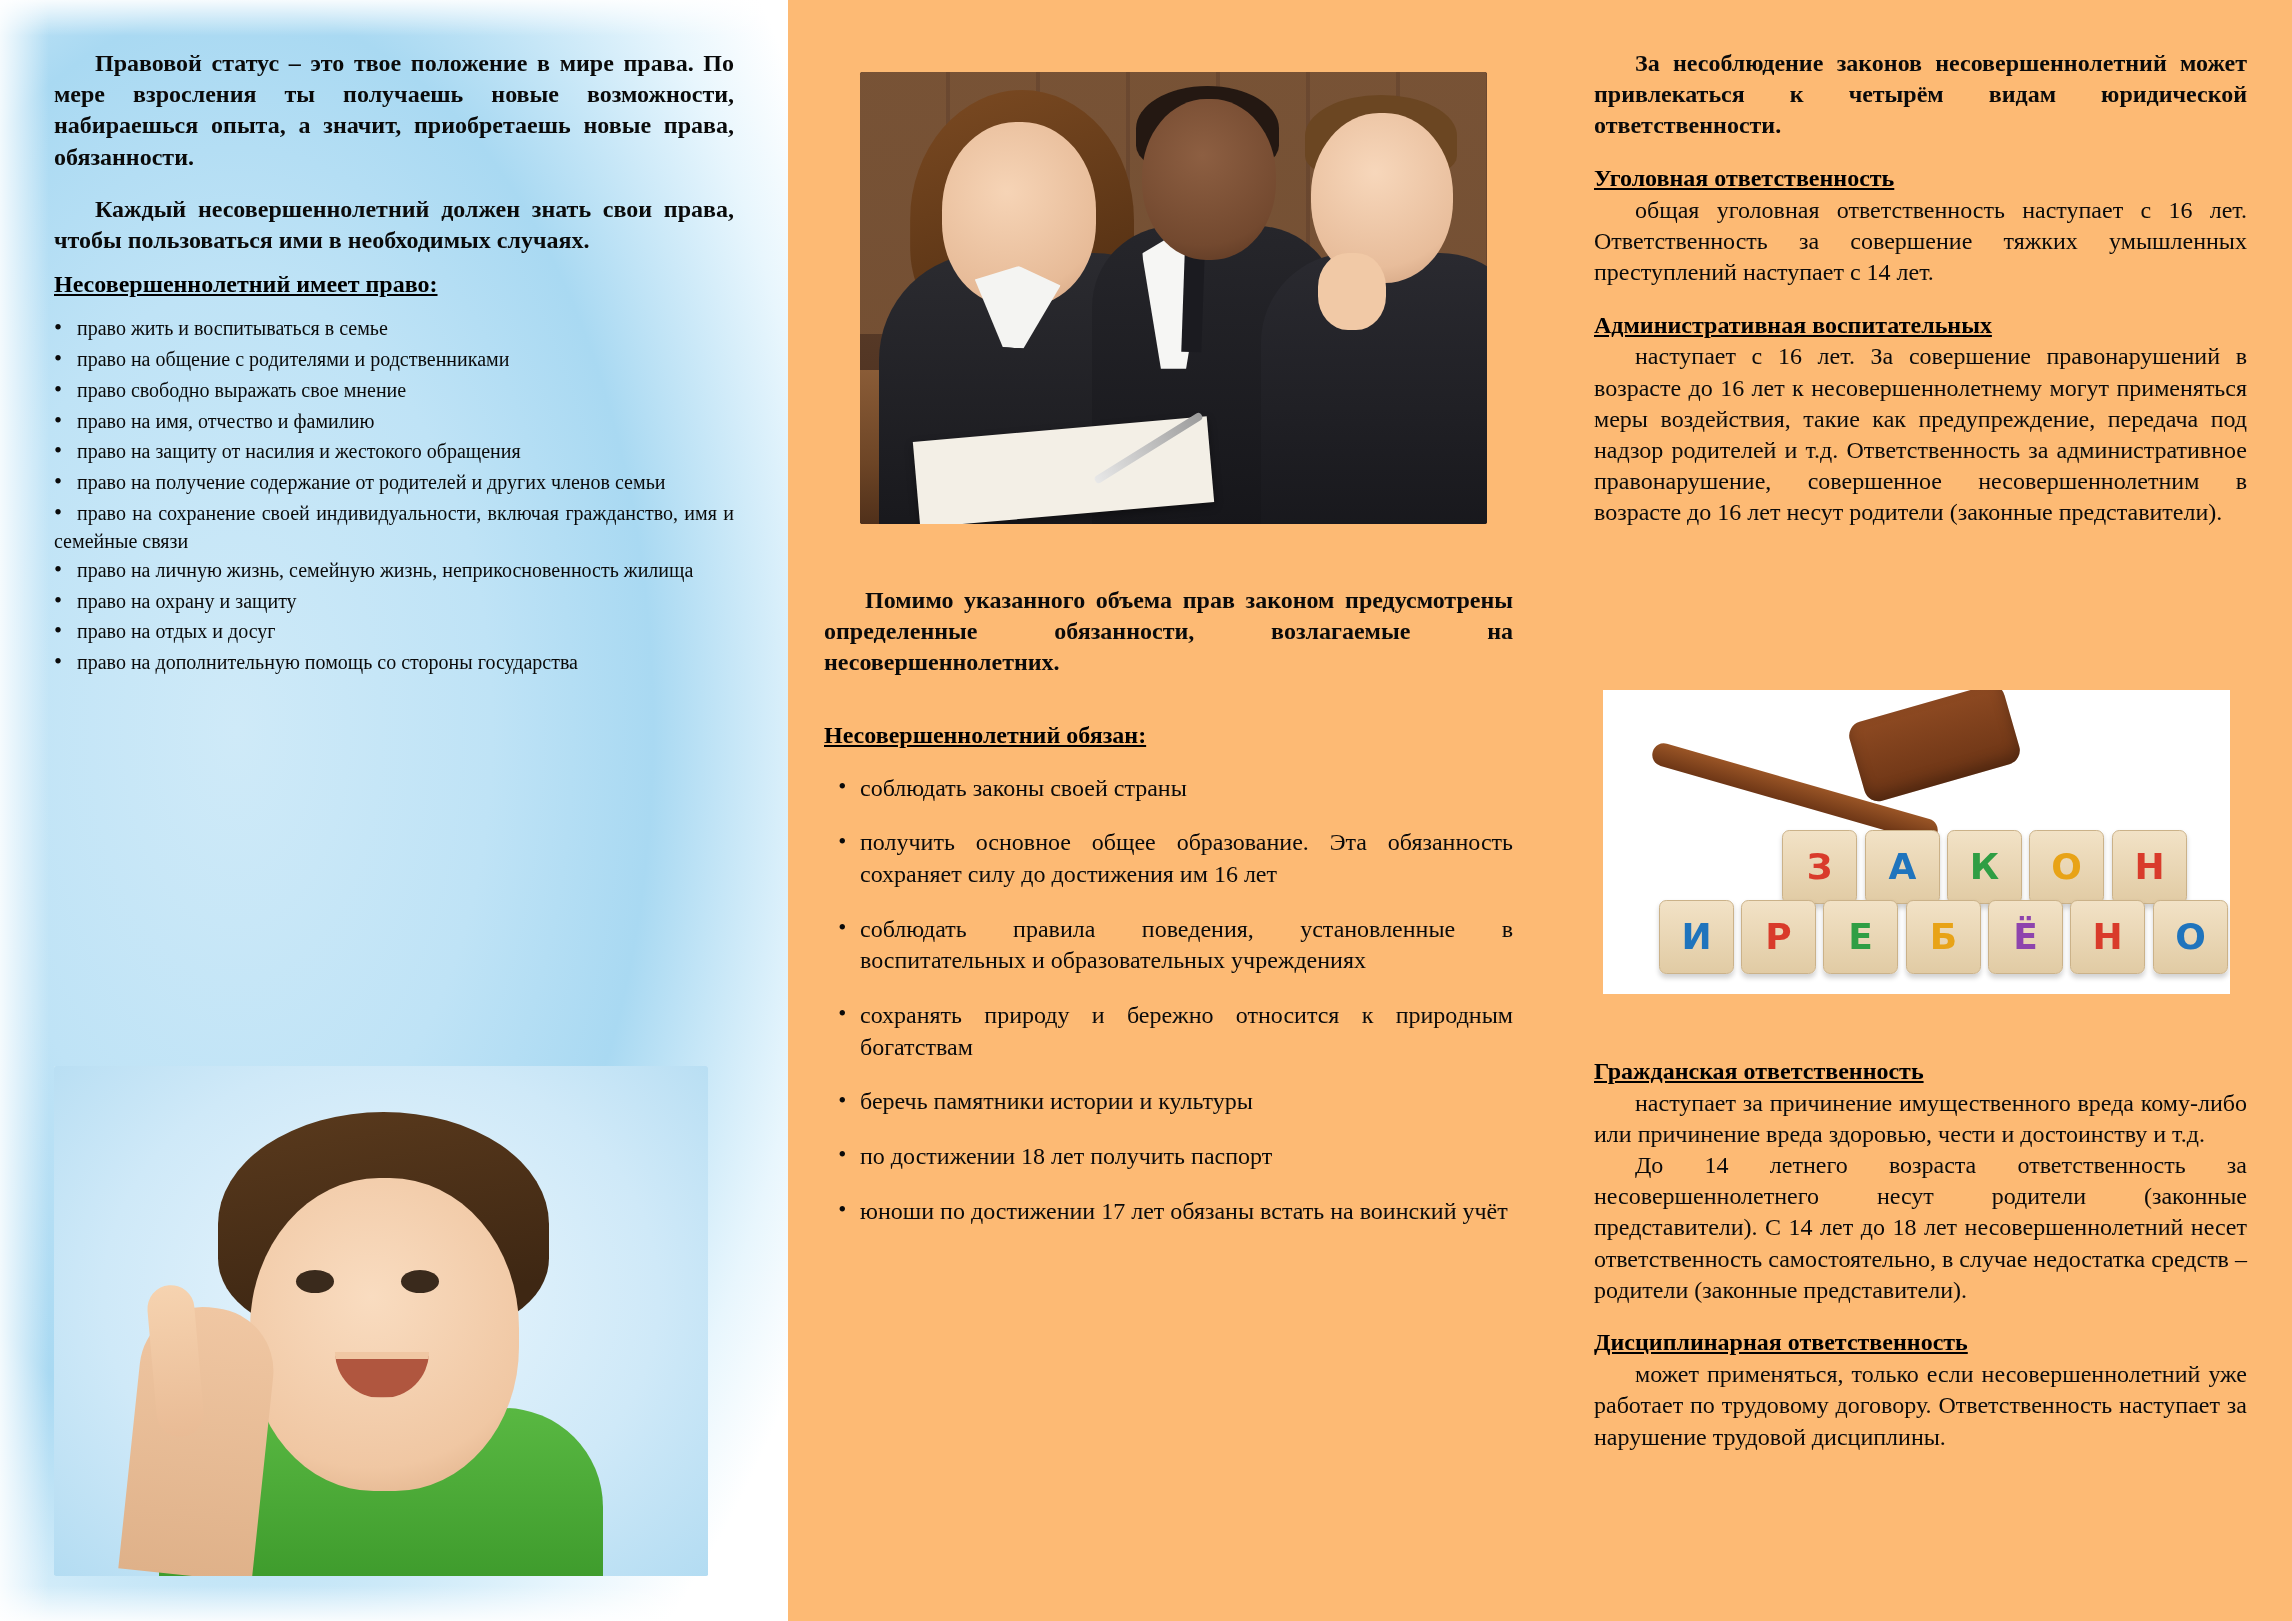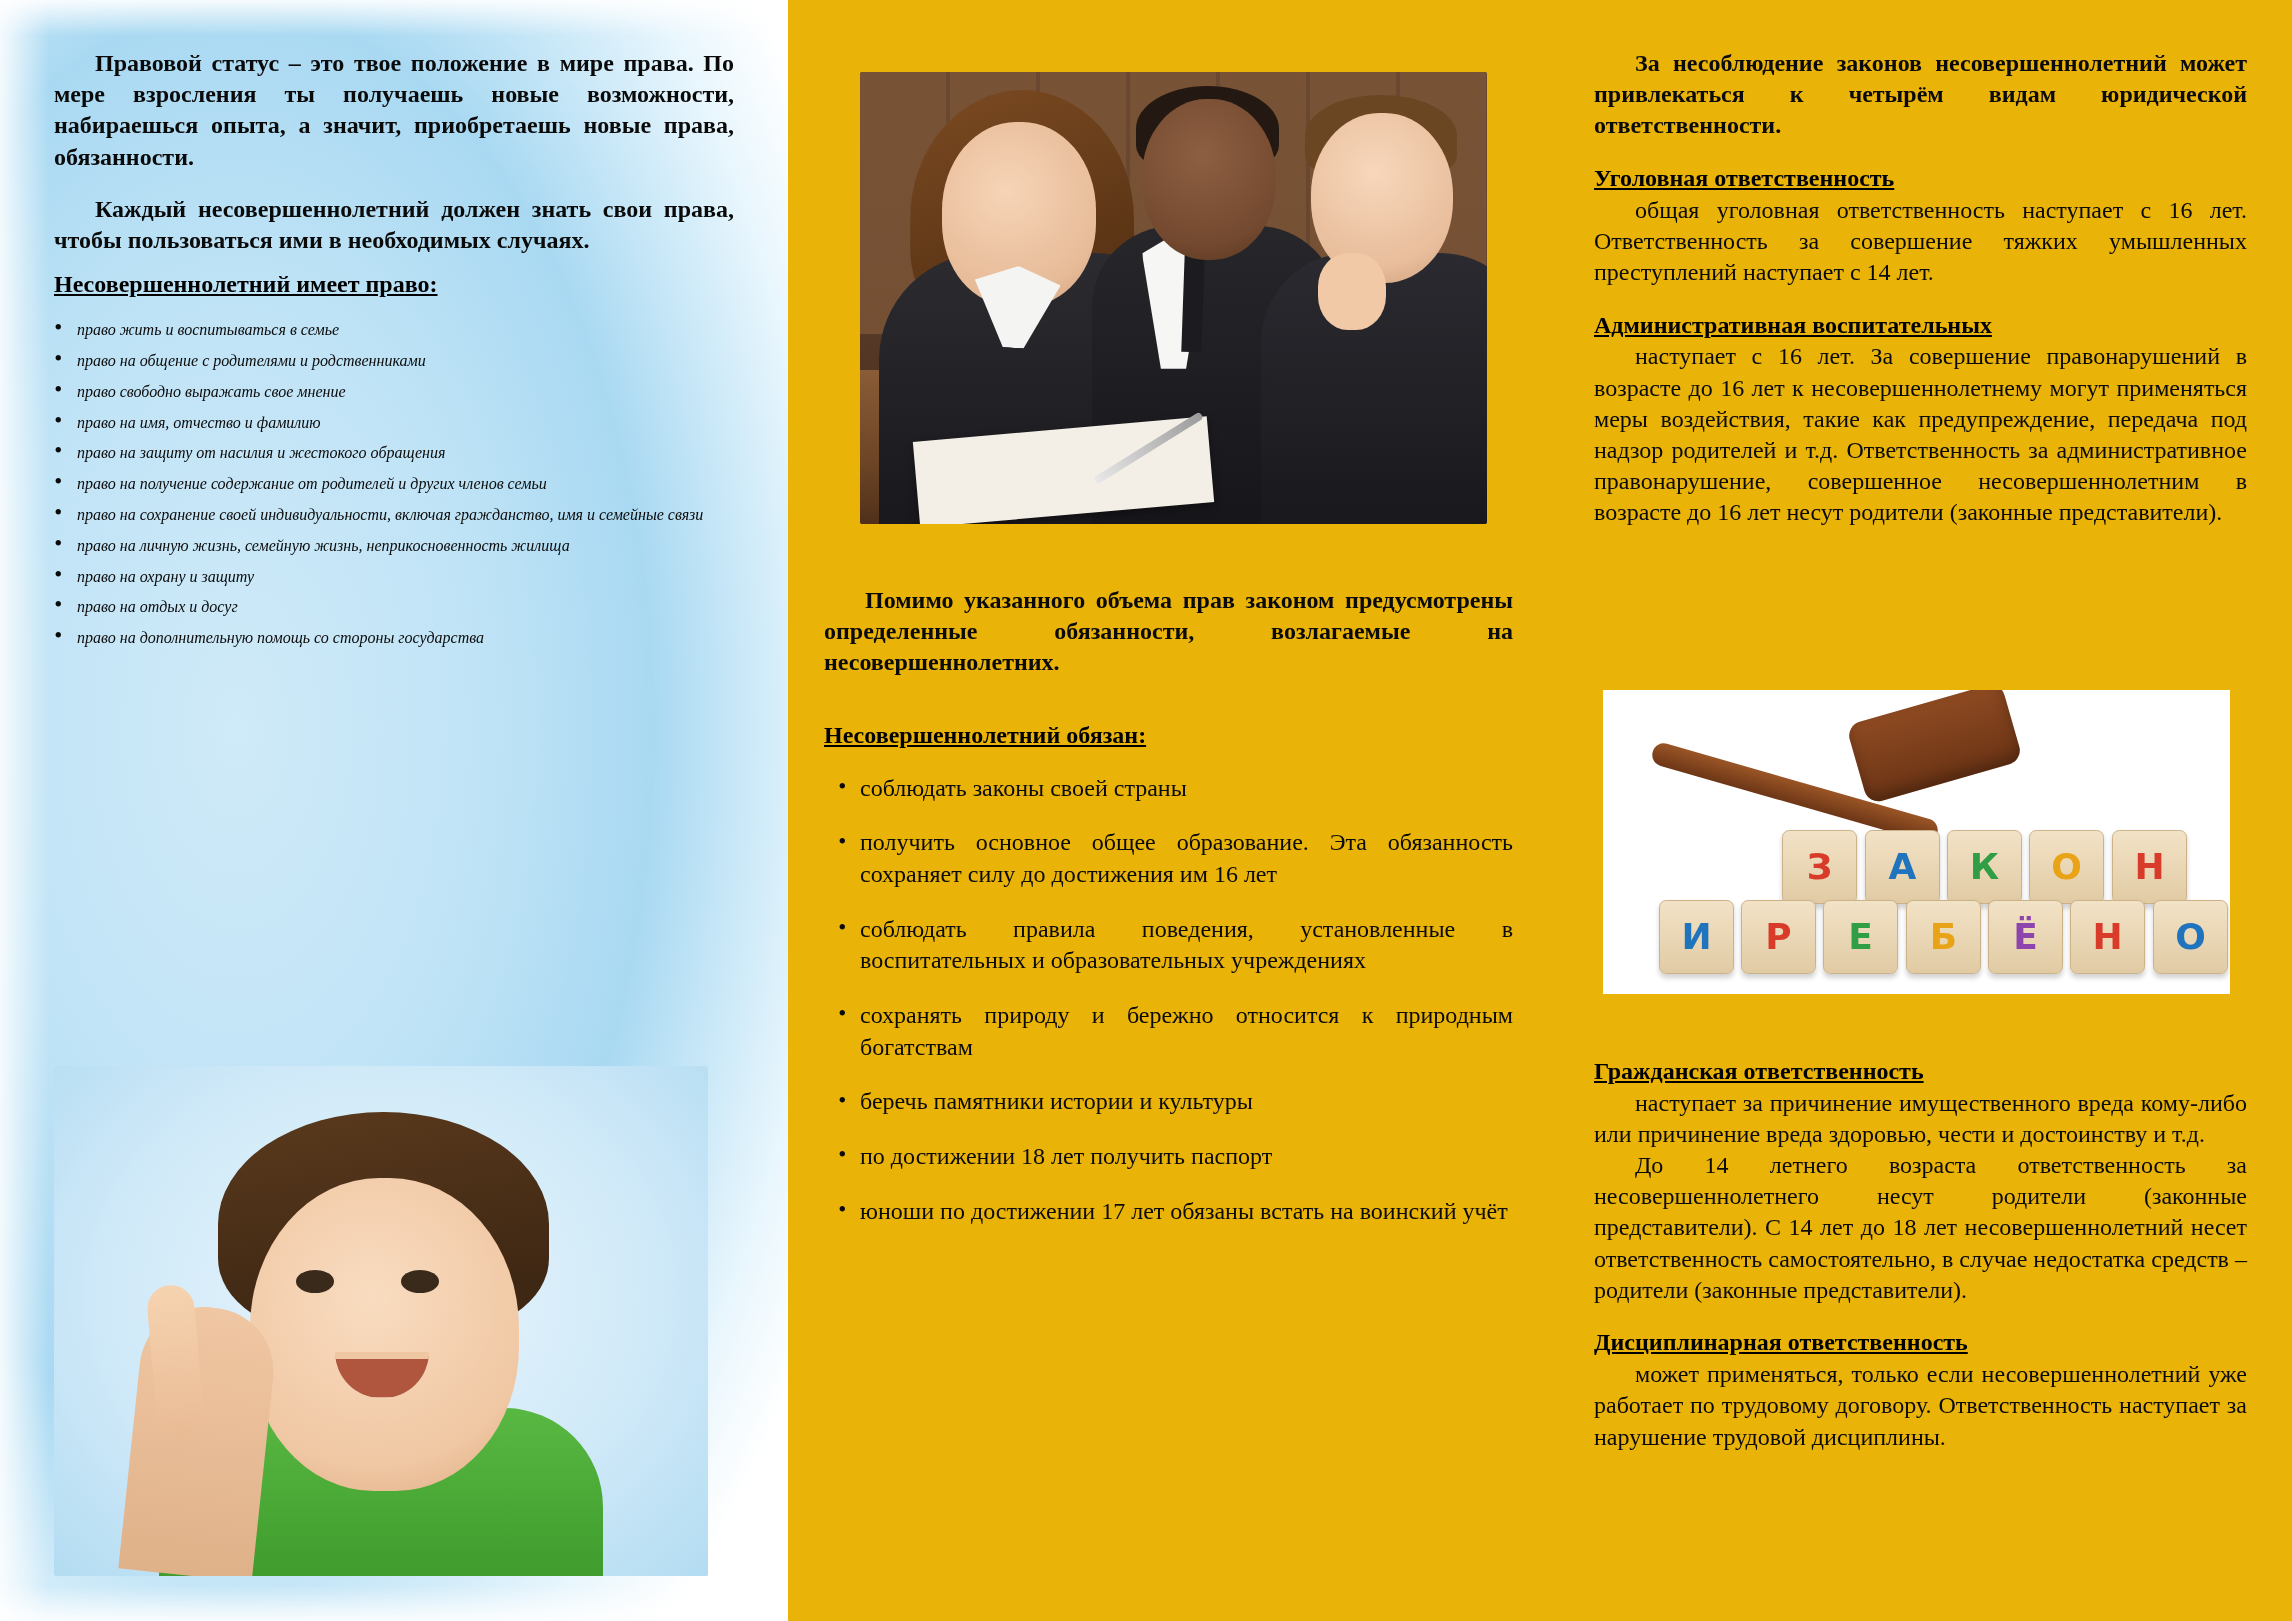--- a/index.html
+++ b/index.html
@@ -11,21 +11,21 @@
     height: 1622px;
     background: #ffffff;
     font-family: "Liberation Serif", serif;
     overflow: hidden;
   }
   .page {
     position: relative;
     width: 2293px;
     height: 1622px;
     box-sizing: border-box;
-    background: #eab308;
+    background: #fdba74;
   }
   
   .bg-left {
     position: absolute;
     left: 0;
     top: 0;
     width: 788px;
     height: 1622px;
     background:
       radial-gradient(ellipse 672px 1164px at 30% 45%, #cfeaf8 0%, #bfe3f6 38%, #a9d9f2 62%, #e8f6fd 88%, #ffffff 100%);
@@ -68,28 +68,27 @@
     font-size: 24px;
     line-height: 1.32;
     color: #000;
   }
   ul.plain {
     list-style: none;
     margin: 0;
     padding: 0;
   }
   ul.plain > li {
-    font-size: 16px;
+    font-size: 20px;
     line-height: 1.30;
     text-align: justify;
     color: #0a0a0a;
     margin: 0 0 0.9px 0;
     position: relative;
     padding-left: 0;
-    font-style: italic;
   }
   .bulletdot::before {
     content: "\2022";
     display: inline-block;
     width: 23px;
     font-size: 23px;
   }
   
   ul.duties {
     list-style: none;

